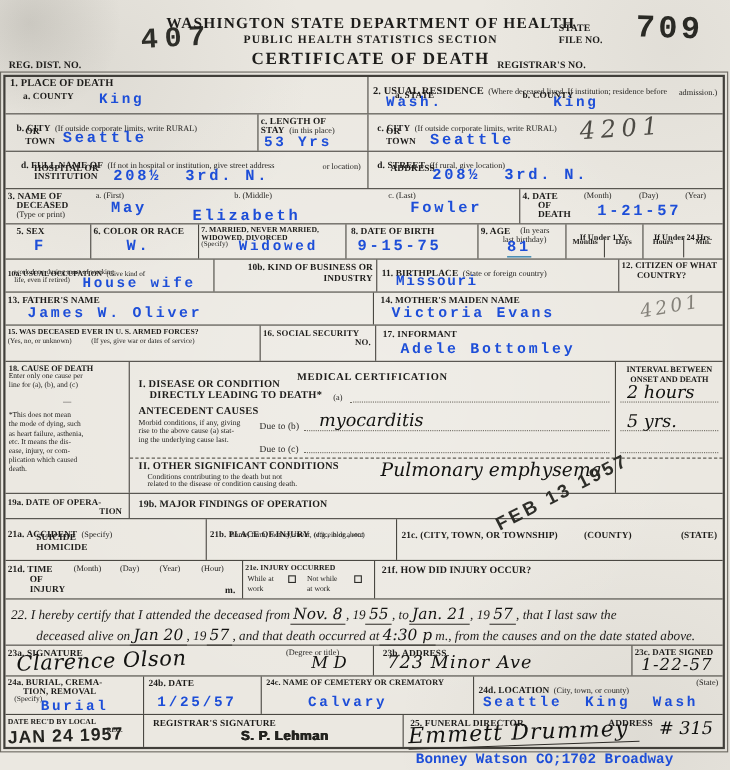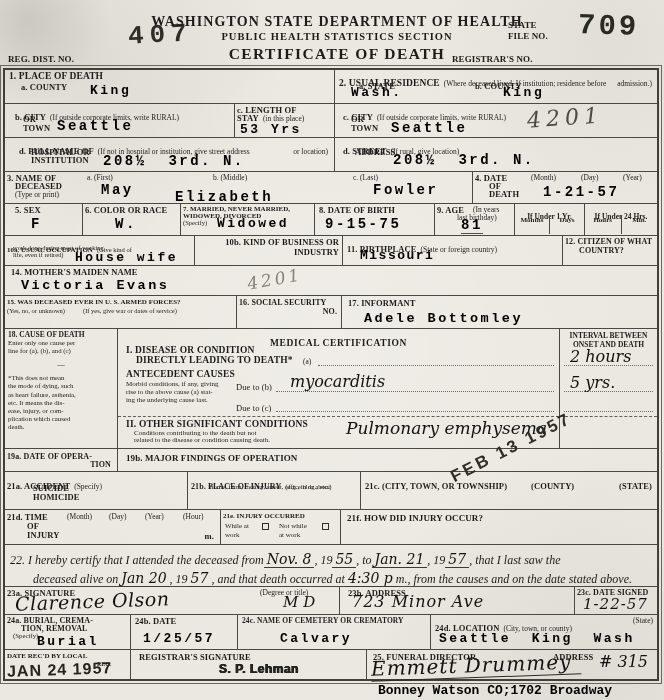--- a/index.html
+++ b/index.html
@@ -10,21 +10,21 @@
  radial-gradient(circle at 14% 9%, rgba(110,108,98,.10), transparent 22%),
  radial-gradient(circle at 92% 6%, rgba(110,108,98,.08), transparent 20%),
  radial-gradient(circle at 50% 50%, rgba(255,255,255,.22), transparent 65%),
  radial-gradient(circle at 88% 96%, rgba(110,108,98,.10), transparent 25%)}
 .a{position:absolute}
 .ln{white-space:nowrap;line-height:1.2}
 .lbl{font-weight:bold;font-size:8.5px;letter-spacing:.1px;white-space:nowrap}
 .lb2{font-weight:bold;font-size:9.5px;letter-spacing:.2px;white-space:nowrap}
 .sm{font-weight:normal;font-size:7.5px;letter-spacing:0;white-space:nowrap}
 .xs{font-weight:bold;font-size:7px;white-space:nowrap}
-.type{position:absolute;font-family:"Liberation Mono","DejaVu Sans Mono",monospace;font-weight:bold;font-size:13px;letter-spacing:2.5px;color:#000000;white-space:pre}
+.type{position:absolute;font-family:"Liberation Mono","DejaVu Sans Mono",monospace;font-weight:bold;font-size:13px;letter-spacing:2.5px;color:#1d4ed8;white-space:pre}
 .type2{letter-spacing:0}
 .hand{position:absolute;font-family:"DejaVu Serif",serif;font-style:italic;color:#121210;white-space:nowrap}
 .stamp{position:absolute;font-family:"Liberation Sans",sans-serif;font-weight:bold;color:#23231f;white-space:nowrap}
 .form{position:absolute;left:3px;top:68px;width:656px;height:613px;border:2px solid #413f3a;outline:1px solid #6a675f;outline-offset:2px;display:flex;flex-direction:column}
 .row{position:relative;display:flex;border-bottom:1px solid #4a4842;flex-shrink:0}
 .row:last-child{border-bottom:none;flex:1}
 .cell{position:relative;border-right:1px solid #4a4842;padding:1px 3px}
 .cell:last-child{border-right:none;flex:1}
 .leader{position:absolute;height:1px;border-bottom:1px dotted #6e6a61}
 .dash{position:absolute;height:0;border-top:1px dashed #615e55}
@@ -211,20 +211,24 @@
         </div>
         <span class="type" style="left:17px;top:12px;letter-spacing:1.5px">Missouri</span>
       </div>
       <div class="cell">
         <span class="a lbl" style="left:2px;top:1px;font-size:8px">12.  CITIZEN OF WHAT</span>
         <span class="a lbl" style="left:16px;top:10px;font-size:8px">COUNTRY?</span>
       </div>
     </div>
 
     <div class="row" style="height:30px">
+      <div class="cell" style="width:335px">
+        <span class="a lbl" style="left:2px;top:1px">13.  FATHER'S NAME</span>
+        <span class="type" style="left:20px;top:12px;font-size:13.5px">James W. Oliver</span>
+      </div>
       <div class="cell">
         <span class="a lbl" style="left:6px;top:1px">14.  MOTHER'S MAIDEN NAME</span>
         <span class="type" style="left:16px;top:12px;font-size:13.5px">Victoria Evans</span>
         <span class="hand" style="left:242px;top:3px;font-size:17px;letter-spacing:3px;color:#6a675f;transform:rotate(-10deg);opacity:.8">4201</span>
       </div>
     </div>
 
     <div class="row" style="height:33px">
       <div class="cell" style="width:232px">
         <span class="a xs" style="left:2px;top:2px">15.  WAS DECEASED EVER IN U. S. ARMED FORCES?</span>

